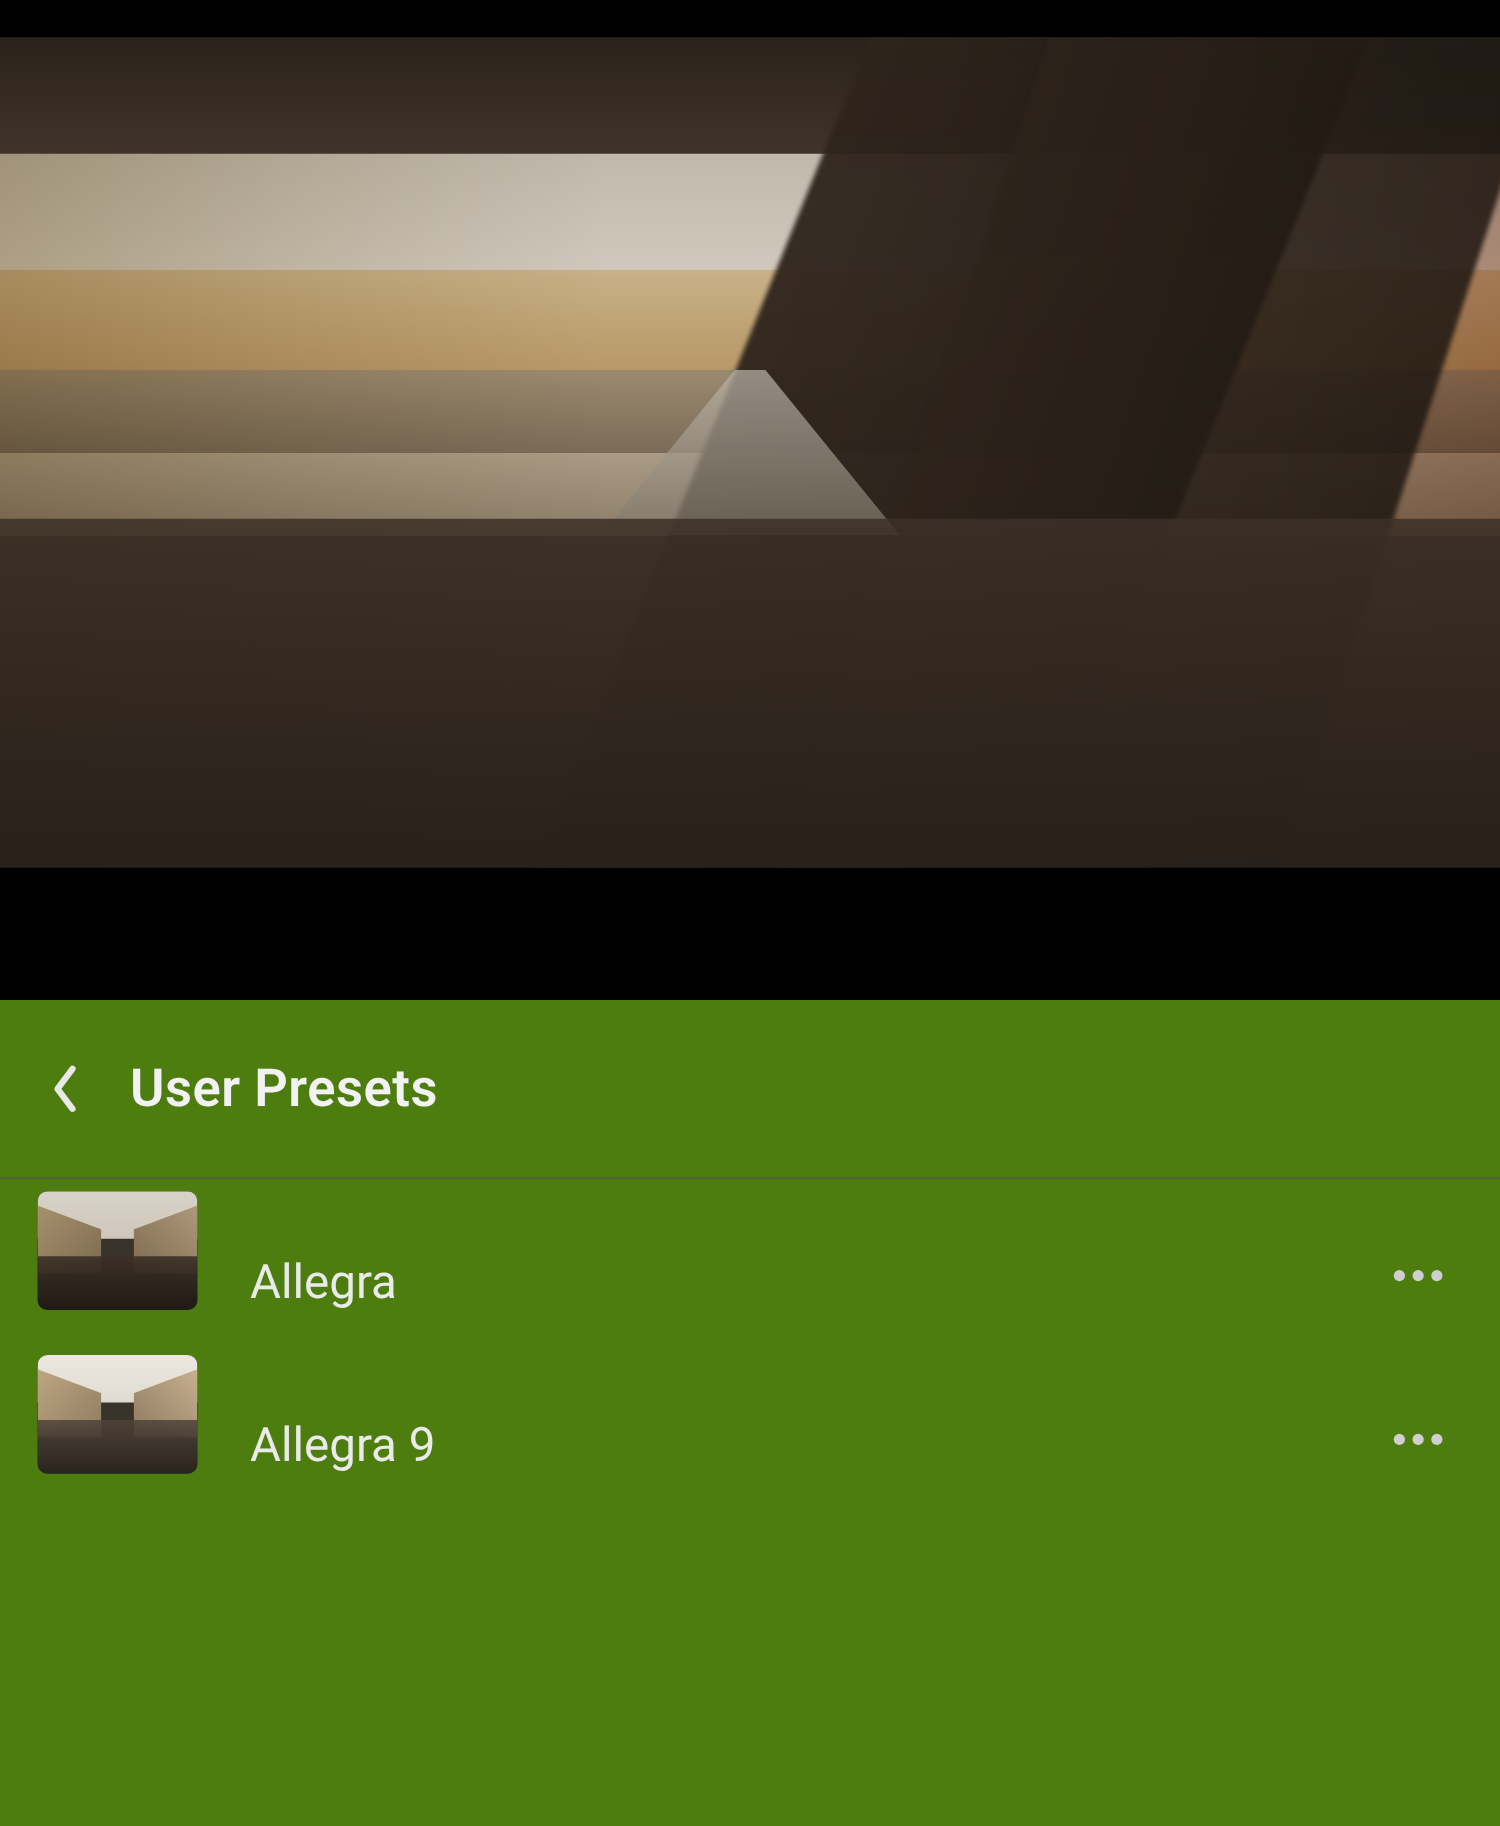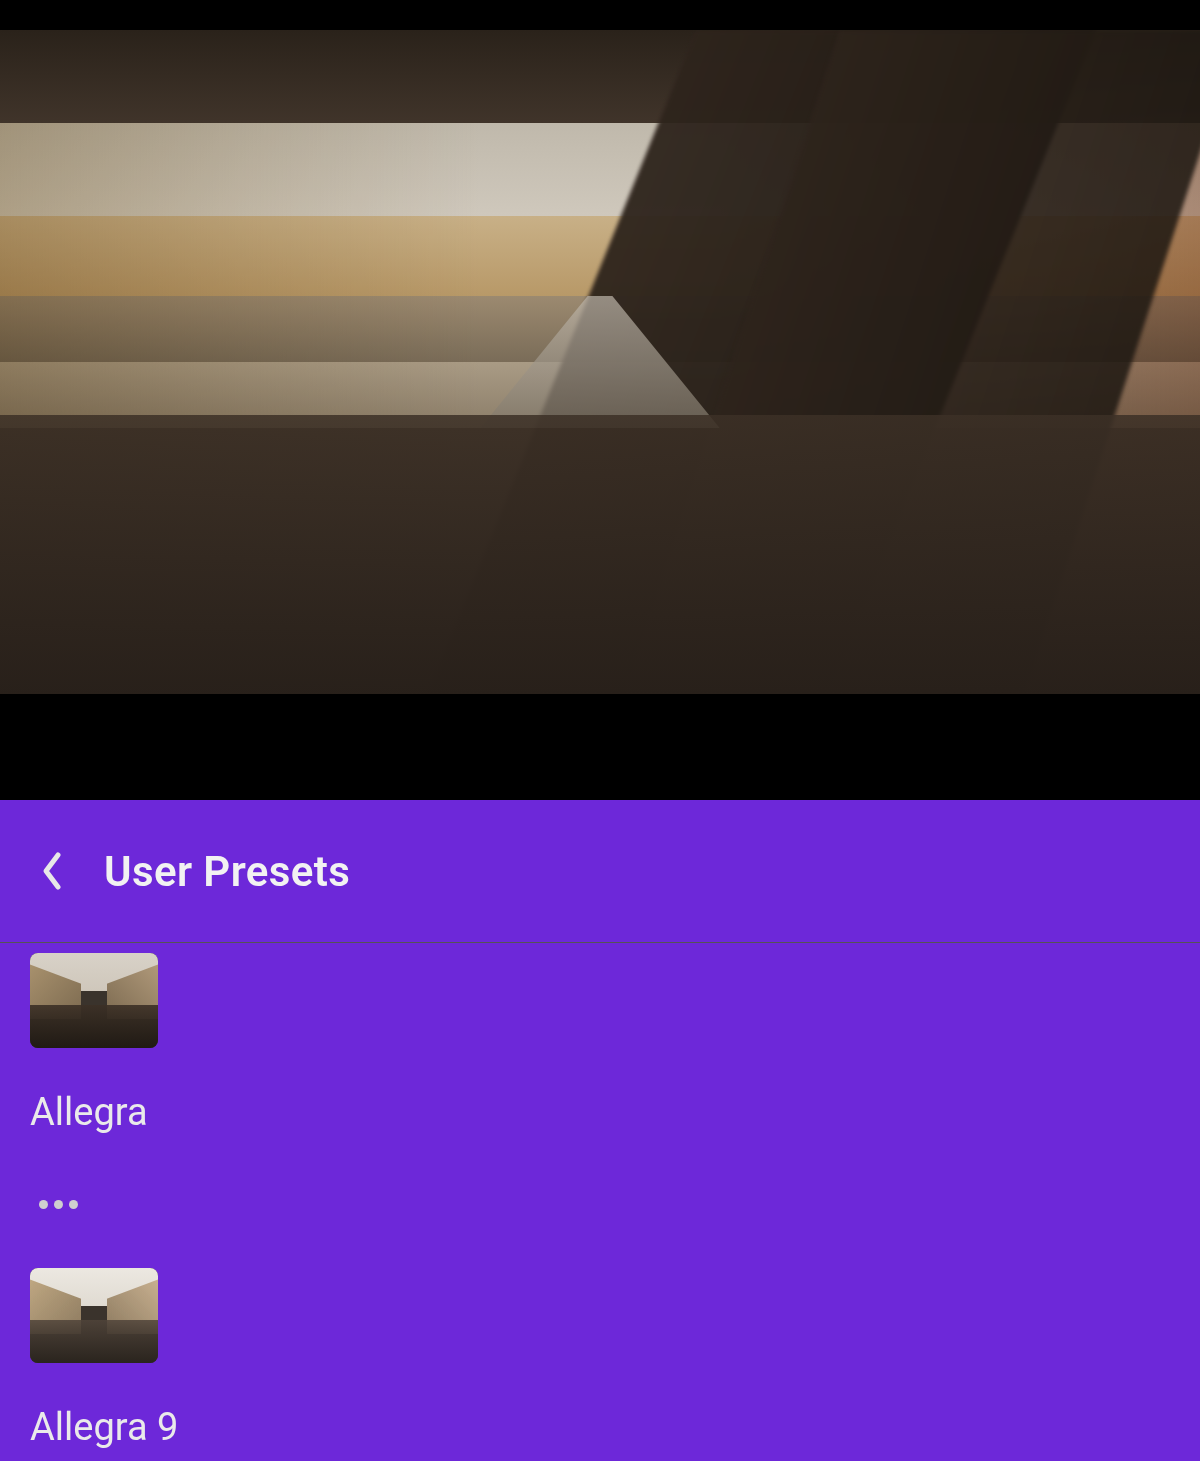--- a/index.html
+++ b/index.html
@@ -84,21 +84,21 @@
       left: 40%; right: 40%;
       top: 40%; bottom: 40%;
       background: linear-gradient(to bottom, #bfb7ab, #7f7668);
       clip-path: polygon(45% 0%, 55% 0%, 100% 100%, 0% 100%);
       opacity: 0.7;
     }
 
     .panel {
       width: 100%;
       height: 661px;
-      background: #6d28d9;
+      background: #4d7c0f;
       display: flex;
       flex-direction: column;
     }
     .panel-header {
       height: 143px;
       display: flex;
       align-items: center;
       gap: 30px;
       padding: 0 30px;
       border-bottom: 1px solid #565354;
@@ -125,25 +125,24 @@
       font-weight: 600;
       color: #f2f2f2;
       letter-spacing: 0.4px;
     }
     .preset-list {
       flex: 1;
       overflow: hidden;
     }
     .preset-item {
       display: flex;
-      align-items: flex-start;
+      align-items: flex-end;
       gap: 42px;
       padding: 10px 30px 18px 30px;
       cursor: pointer;
-      flex-direction: column;
     }
     .preset-item + .preset-item {
       padding-top: 18px;
     }
     .thumb {
       width: 128px;
       height: 95px;
       border-radius: 8px;
       background: #3a332c;
       position: relative;

